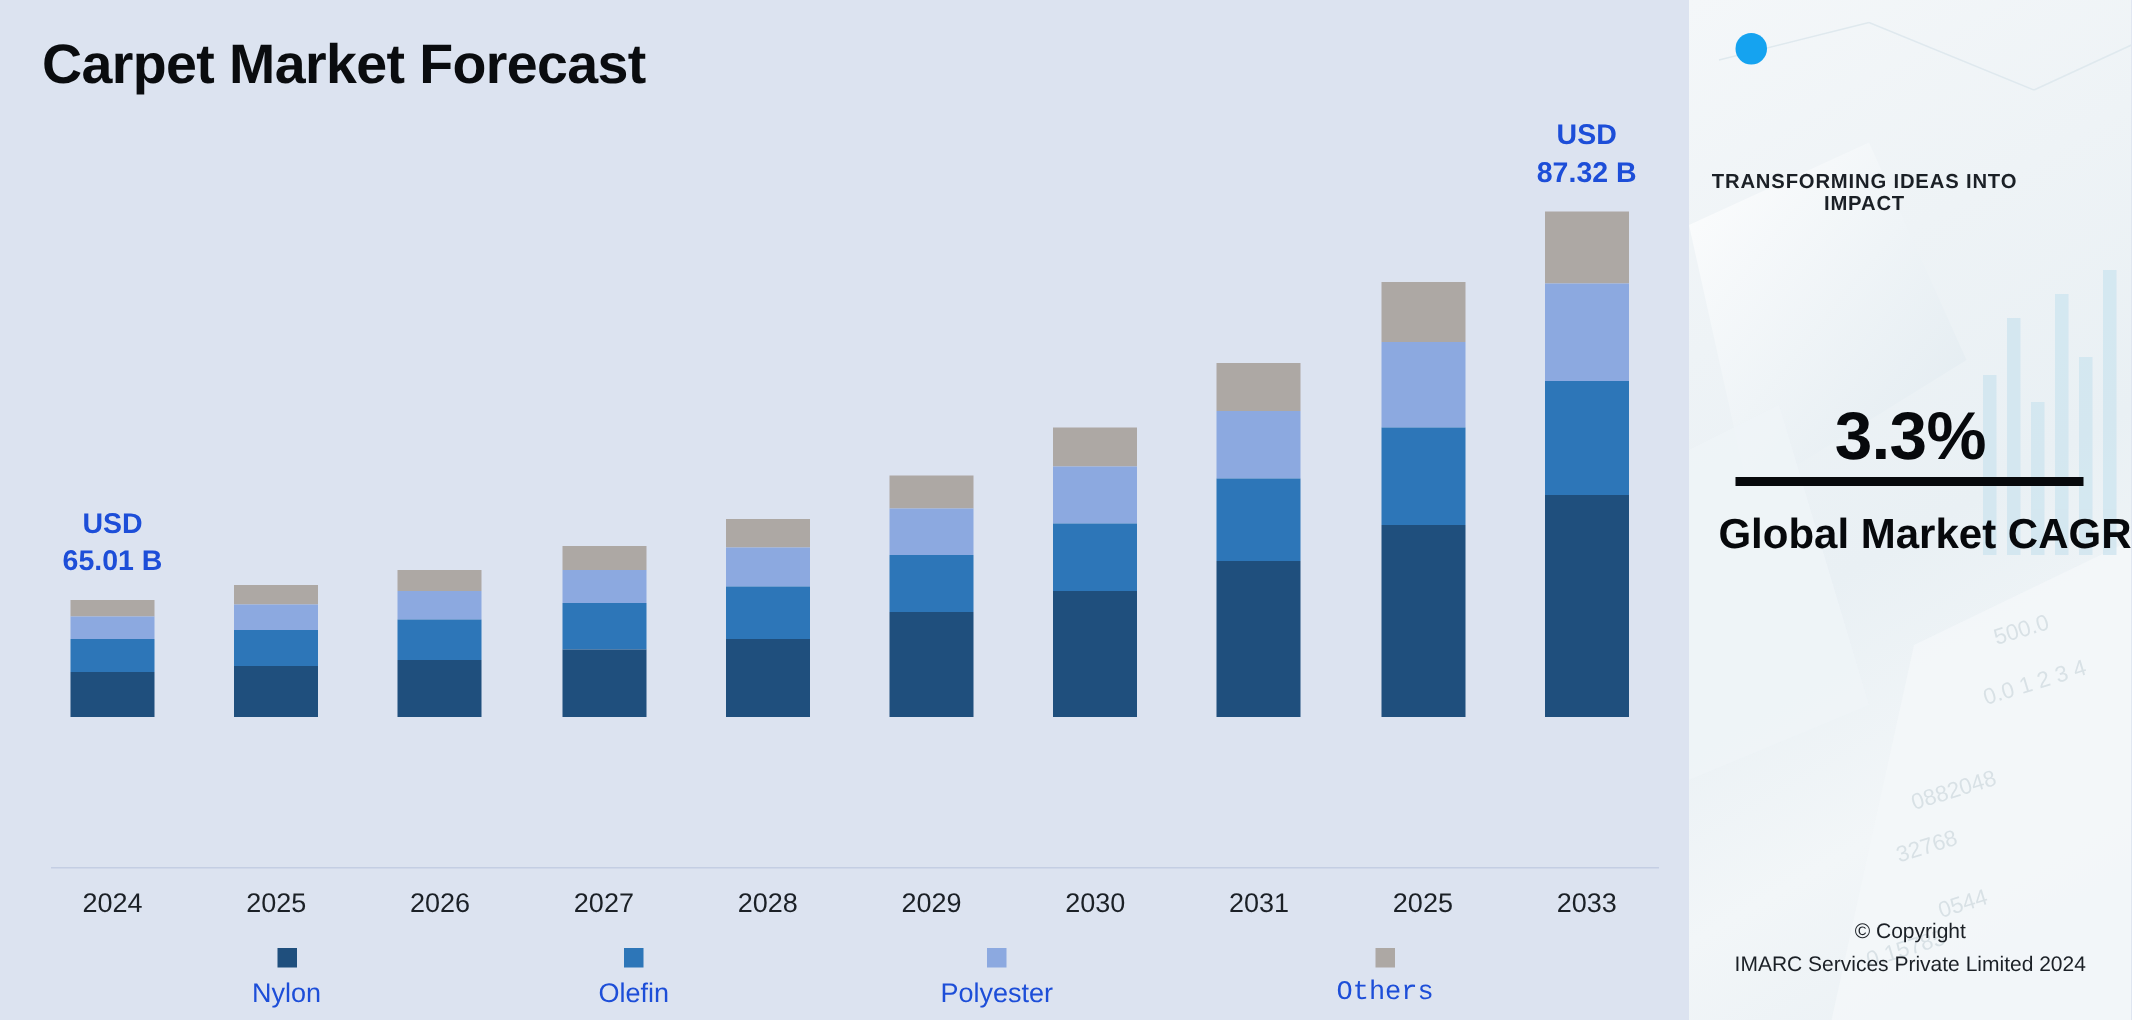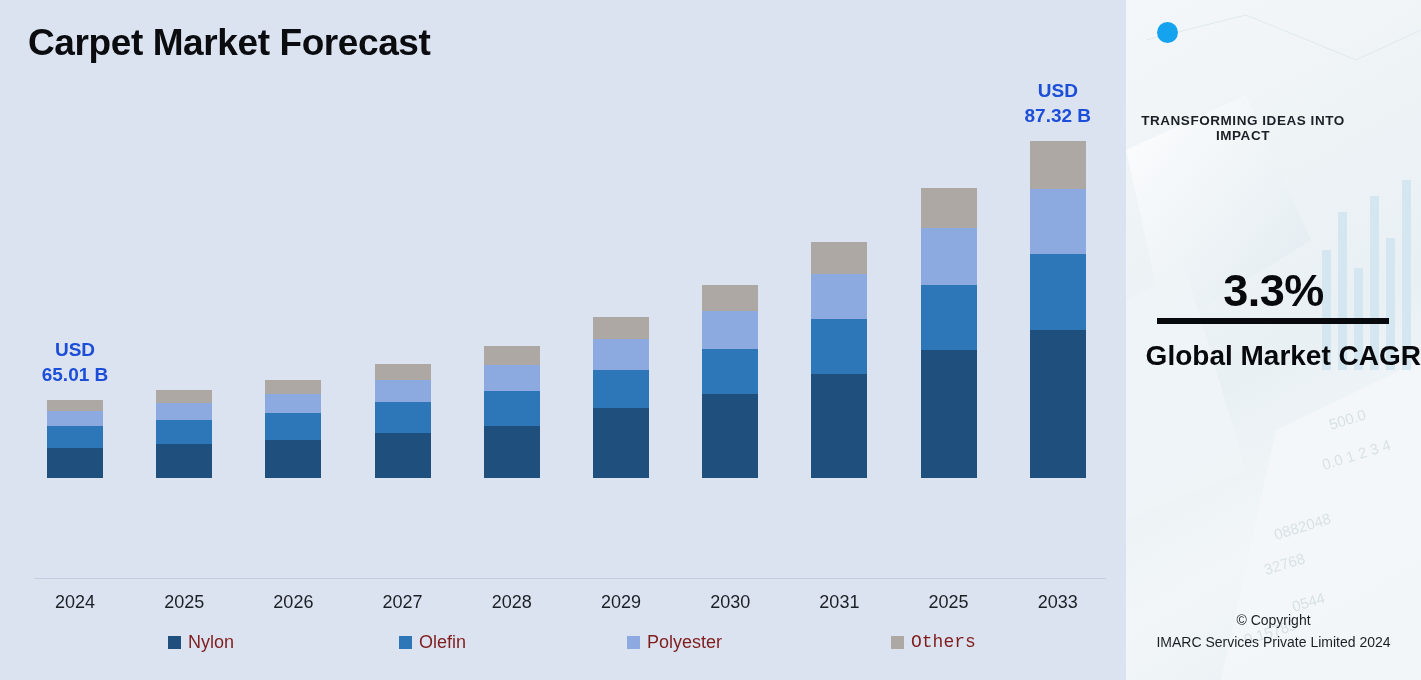--- a/index.html
+++ b/index.html
@@ -27,21 +27,21 @@
   .seg.olefin{background:#2d76b8;}
   .seg.nylon{background:#1f4f7d;}
 
   .bar-value{position:absolute;width:150px;left:-47px;text-align:center;font-size:19px;font-weight:bold;line-height:1.35;color:#1d4ed8;}
   .bar-value span{display:block;}
 
   .xlabels{position:absolute;left:0;top:592px;width:1310px;height:28px;}
   .xlabel{position:absolute;width:100px;text-align:center;font-size:18px;color:#1b2026;}
 
   .legend{position:absolute;left:0;top:632px;width:1126px;height:32px;}
-  .legend-item{position:absolute;display:flex;align-items:center;gap:7px;font-size:18px;color:#7f1d1d;}
+  .legend-item{position:absolute;display:flex;align-items:center;gap:7px;font-size:18px;color:#1d4ed8;flex-direction:column;}
   .legend-swatch{width:13px;height:13px;display:inline-block;}
 
   
   .side-panel{position:absolute;left:1126px;top:0;width:295px;height:680px;overflow:hidden;
     background:linear-gradient(150deg,#f4f7f9 0%,#eef3f6 28%,#e9f0f4 52%,#f2f6f8 74%,#e7eef3 100%);}
   .side-bg{position:absolute;inset:0;overflow:hidden;}
   .side-bg svg{position:absolute;left:0;top:0;}
 
   .logo-box{position:absolute;left:0;top:8px;width:295px;height:120px;}
   .logo-word{position:absolute;left:0;top:14px;width:295px;text-align:center;

